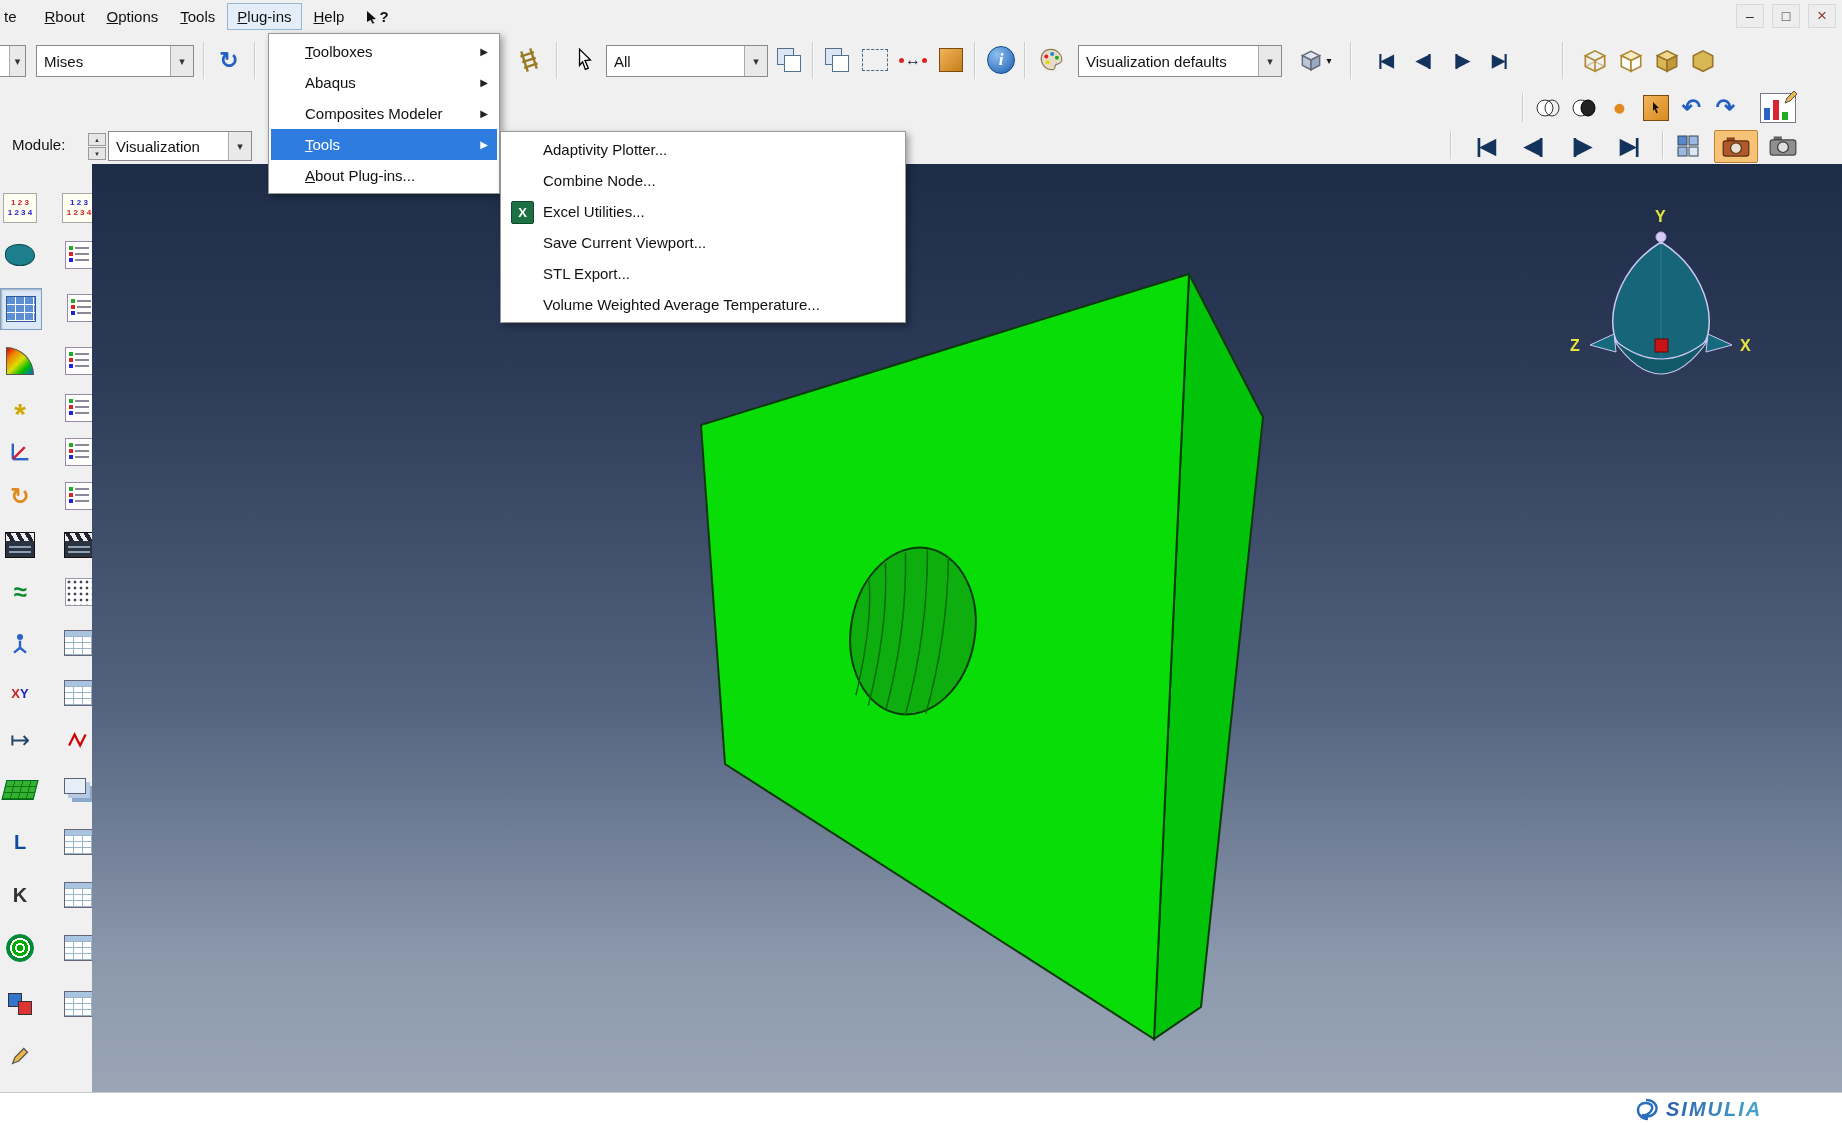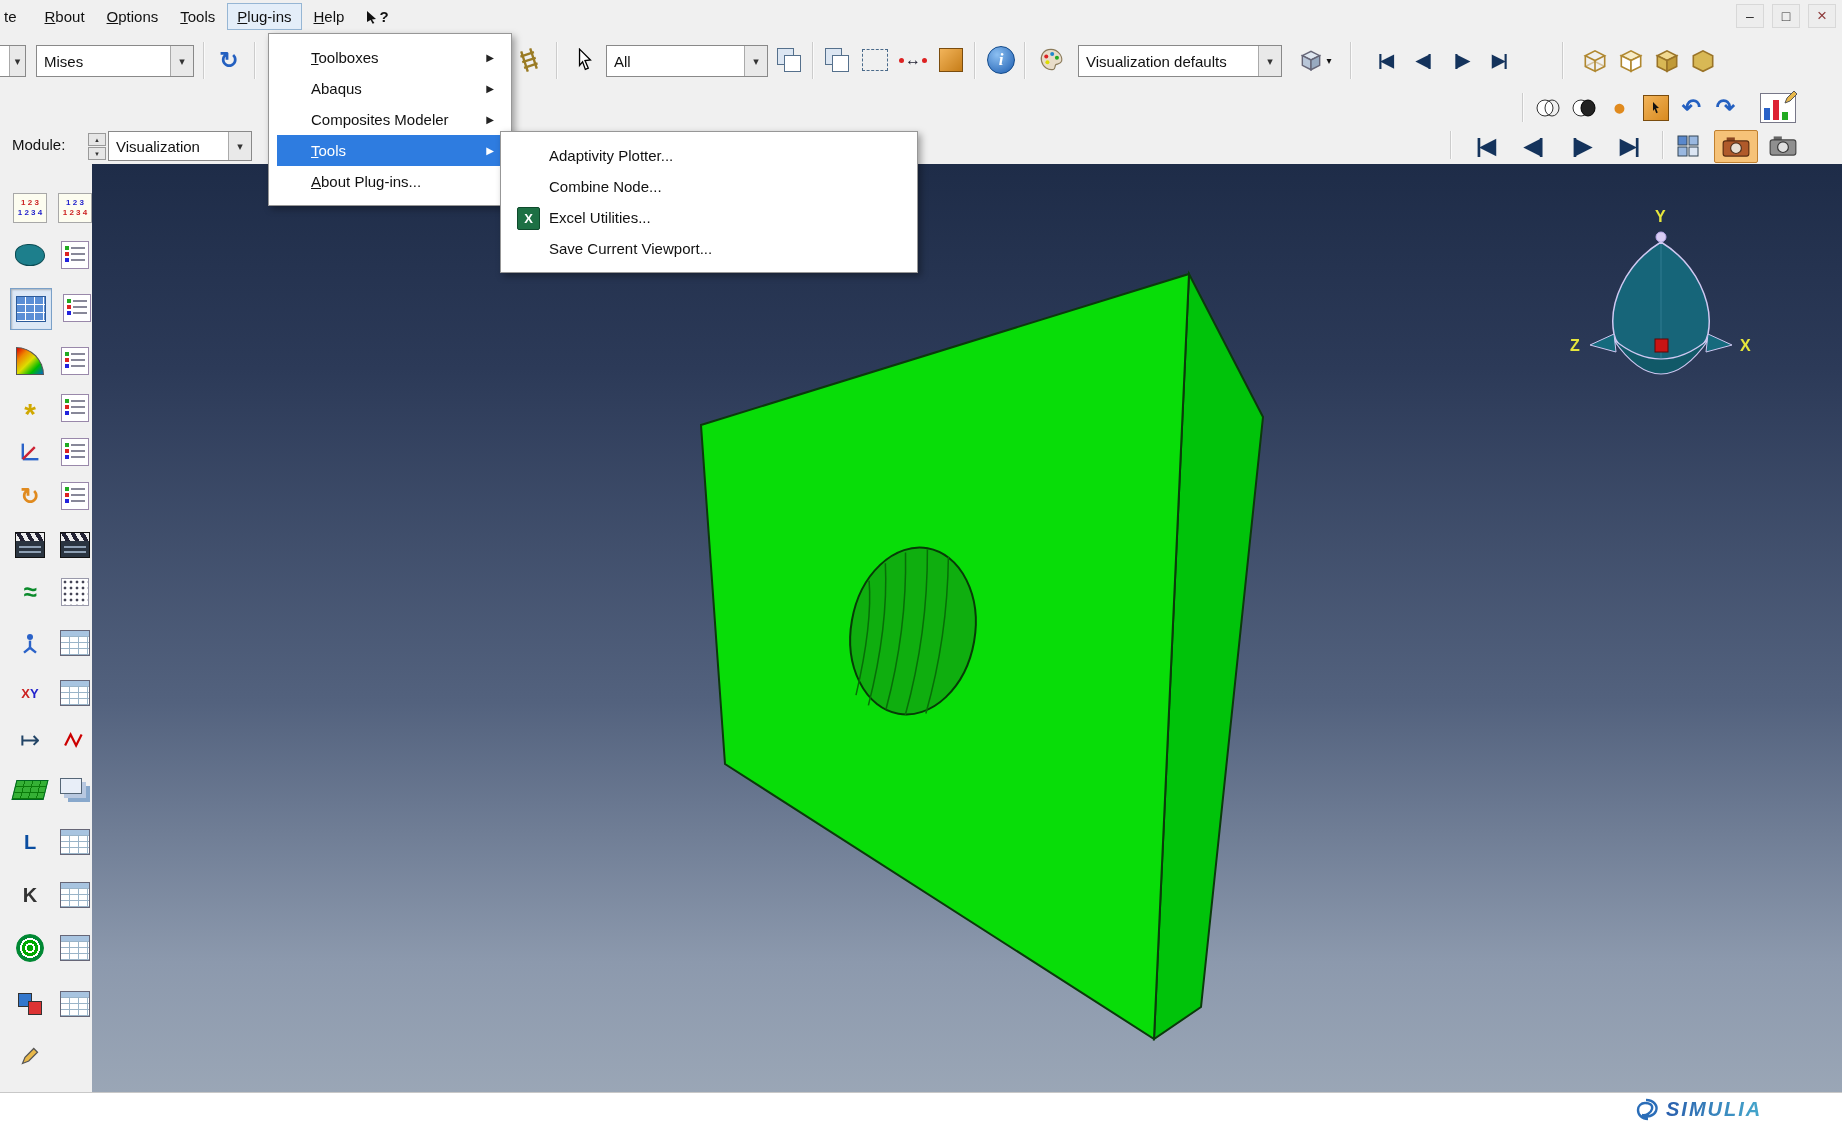--- a/index.html
+++ b/index.html
@@ -67,21 +67,21 @@
   .chart-ic svg{position:absolute;right:-4px;top:-5px;}
   .spinner{position:absolute;left:88px;top:6px;display:flex;flex-direction:column;gap:1px;}
   .spinner span{width:16px;height:11px;background:#e6e6e6;border:1px solid #9a9a9a;font-size:6px;
     display:flex;align-items:center;justify-content:center;color:#333;}
   .mlabel{position:absolute;left:12px;top:9px;}
   .cam-sel{background:#f6c278;border:1px solid #c08030;}
 
   
   .toolbox{position:absolute;left:0;top:164px;width:92px;height:928px;background:#f0f0f0;
     border-right:1px solid #d8d8d8;}
-  .tb-row{position:absolute;left:10px;display:flex;gap:5px;text-align:right;}
+  .tb-row{position:absolute;left:0;display:flex;gap:19px;text-align:right;}
   .tbi{width:40px;height:40px;display:flex;align-items:center;justify-content:center;background:#f0f0f0;}
   .tbi.sel{background:#dce8f6;border:1px solid #7aa0c8;box-shadow:inset 1px 1px 2px rgba(0,0,0,.25);}
   .ic-digits{display:flex;flex-direction:column;align-items:center;justify-content:center;
     width:32px;height:28px;background:#fdfdf0;border:1px solid #a8a8a8;font-size:8px;
     font-weight:bold;line-height:10px;white-space:nowrap;}
   .ic-digits .d1{color:#c22;}.ic-digits .d2{color:#22c;}
   .ic-blob{width:28px;height:20px;background:#1d7f8c;border:1px solid #0a4a52;border-radius:45% 55% 50% 50%;}
   .ic-opts{width:26px;height:26px;background:#fff;border:1px solid #98a;position:relative;}
   .ic-opts::before{content:"";position:absolute;left:9px;top:5px;right:3px;height:2px;background:#889;
     box-shadow:0 6px 0 #889,0 12px 0 #889;}
@@ -117,21 +117,21 @@
   .ic-letter.k{color:#333;}
   .ic-target{width:26px;height:26px;border-radius:50%;border:1px solid #083;
     background:radial-gradient(circle,#0a0 0 3px,#fff 3px 5px,#0a0 5px 8px,#fff 8px 10px,#083 10px);}
   .ic-sq2{position:relative;width:28px;height:28px;}
   .ic-sq2 i{position:absolute;width:12px;height:12px;border:1px solid #333;}
   .ic-sq2 .b{left:2px;top:3px;background:#37c;}
   .ic-sq2 .r{right:2px;bottom:3px;background:#d33;}
 
   
   .menu-panel{position:absolute;background:#fff;border:1px solid #979797;
-    box-shadow:3px 3px 7px rgba(0,0,0,.35);z-index:50;padding:8px;font-size:15px;}
+    box-shadow:3px 3px 7px rgba(0,0,0,.35);z-index:50;padding:2px;font-size:15px;}
   .menu-plugins{left:268px;top:33px;width:226px;}
   .menu-tools{left:500px;top:131px;width:400px;}
   .menu-item{height:31px;display:flex;align-items:center;padding:0 10px 0 34px;
     position:relative;white-space:nowrap;}
   .menu-tools .menu-item{padding-left:40px;}
   .menu-item .sub-arrow{position:absolute;right:9px;font-size:10px;color:#222;}
   .menu-item.hl{background:#2e7ce0;color:#fff;}
   .menu-item.hl .sub-arrow{color:#fff;}
   .xls{position:absolute;left:8px;top:5px;width:21px;height:21px;background:#1d7044;color:#fff;
     font-weight:bold;font-size:13px;display:flex;align-items:center;justify-content:center;
@@ -647,15 +647,21 @@
     <div class="menu-item">
         <span>Combine Node...</span>
       </div>
     <div class="menu-item">
       <span class="xls">X</span>
       <span>Excel Utilities...</span>
     </div>
     <div class="menu-item">
         <span>Save Current Viewport...</span>
       </div>
+    <div class="menu-item">
+        <span>STL Export...</span>
+      </div>
+    <div class="menu-item">
+        <span>Volume Weighted Average Temperature...</span>
+      </div>
   </div>
 
 </div>
 
 </body></html>

